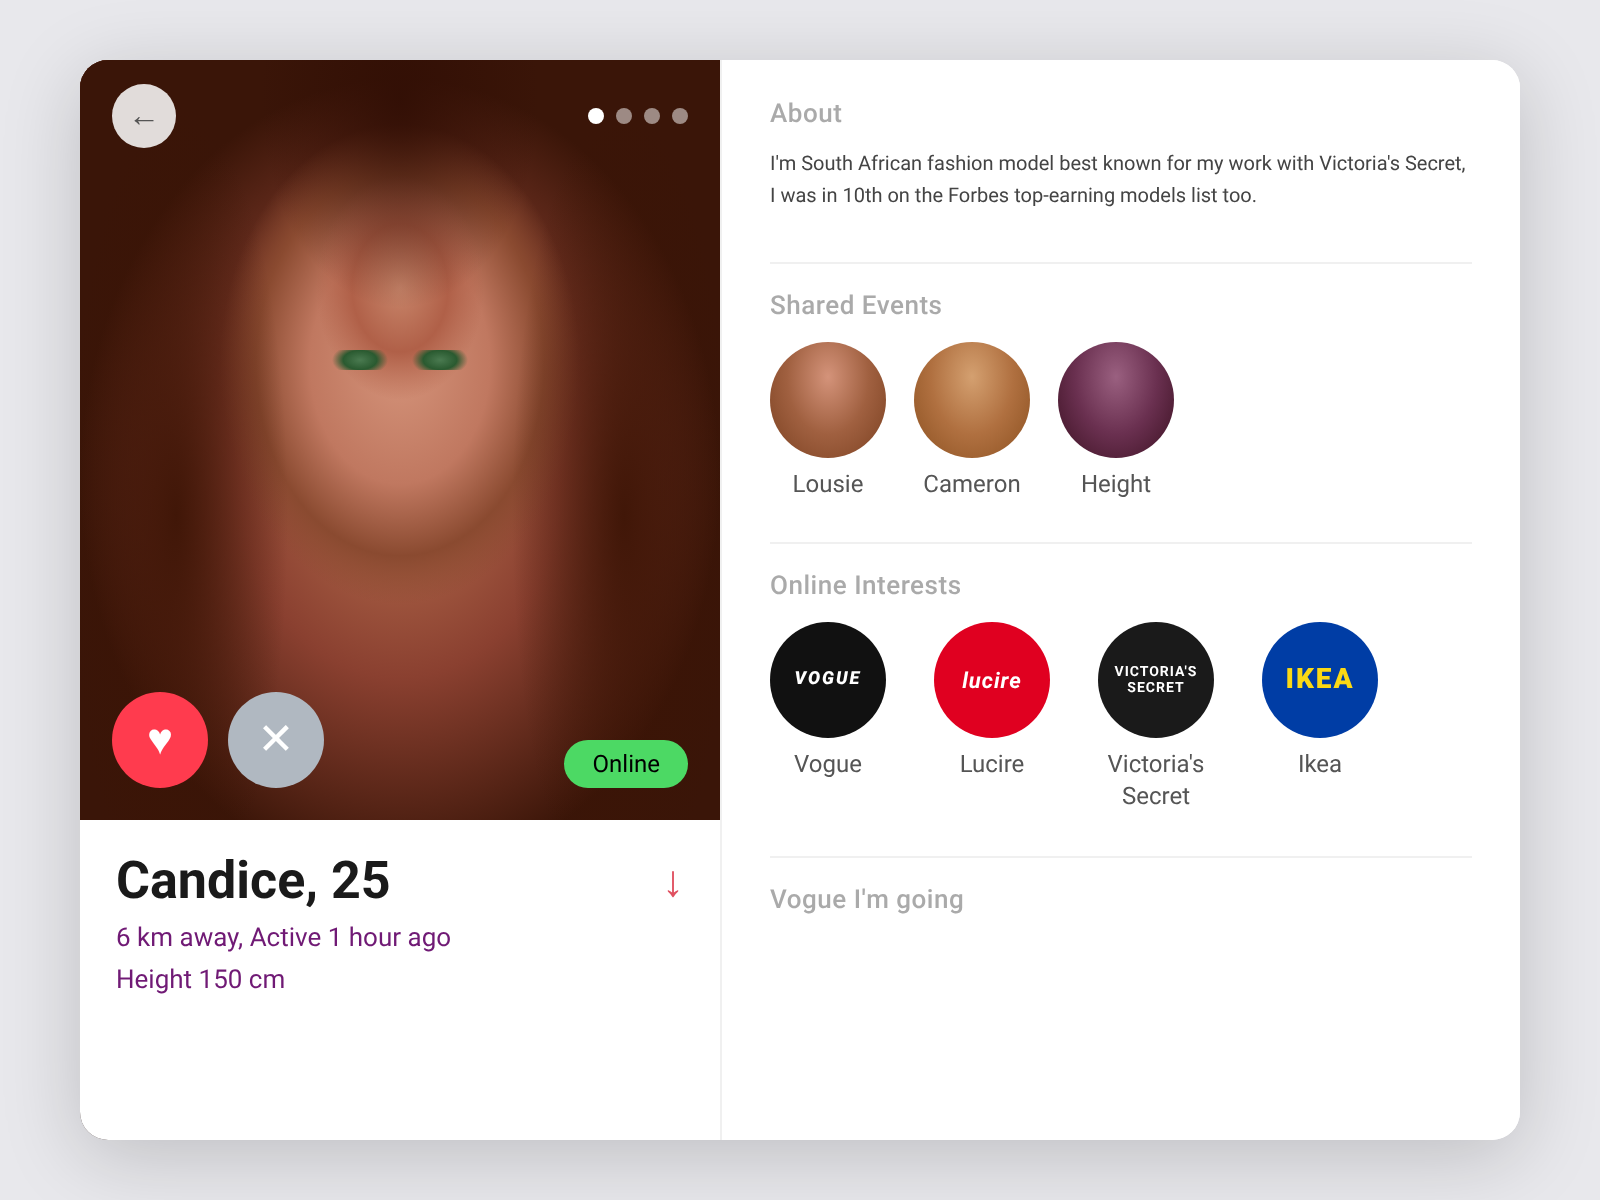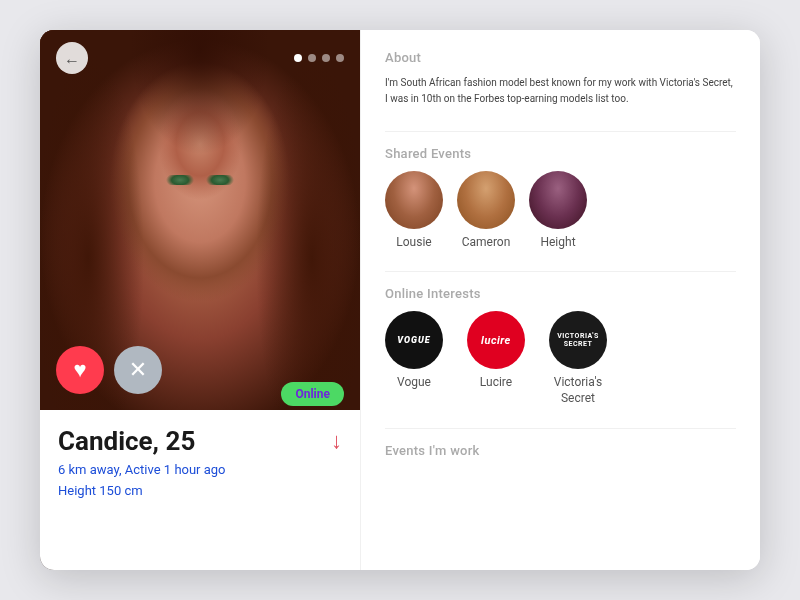--- a/index.html
+++ b/index.html
@@ -94,26 +94,26 @@
       display: flex; gap: 6px;
     }
     .dot {
       width: 8px; height: 8px;
       border-radius: 50%;
       background: rgba(255,255,255,0.5);
     }
     .dot.active { background: #fff; }
     .online-badge {
       position: absolute;
-      bottom: 4px;
+      bottom: 16px;
       right: 16px;
       background: #4cd964;
-      color: #6d28d9;
+      color: #000000;
       font-size: 12px;
-      font-weight: 700;
+      font-weight: 400;
       padding: 5px 14px;
       border-radius: 20px;
       z-index: 10;
     }
     .action-btns {
       position: absolute;
       bottom: 16px;
       left: 16px;
       display: flex; gap: 10px;
       z-index: 10;
@@ -140,21 +140,21 @@
       flex: 1;
       position: relative;
     }
     .profile-name {
       font-size: 26px;
       font-weight: 700;
       color: #1a1a1a;
     }
     .profile-meta {
       font-size: 13px;
-      color: #1d4ed8;
+      color: #701a75;
       margin-top: 4px;
       line-height: 1.6;
     }
     .arrow-icon {
       position: absolute;
       right: 18px;
       top: 18px;
       color: #e05060;
       font-size: 22px;
     }
@@ -386,24 +386,30 @@
           <span class="interest-label">Lucire</span>
         </div>
 
         <div class="interest-item">
           <div class="interest-circle int-victoria" style="flex-direction:column;">
             <span class="int-victoria-text">VICTORIA'S<br>SECRET</span>
           </div>
           <span class="interest-label">Victoria's<br>Secret</span>
         </div>
 
+        <div class="interest-item">
+          <div class="interest-circle int-ikea">
+            <span class="int-ikea-text">IKEA</span>
+          </div>
+          <span class="interest-label">Ikea</span>
+        </div>
 
       </div>
     </div>
 
     <div class="divider"></div>
 
     <div class="section">
-      <div class="events-title section-title">Events I'm work</div>
+      <div class="events-title section-title">Vogue I'm going</div>
     </div>
 
   </div>
 </div>
 
 </body></html>

